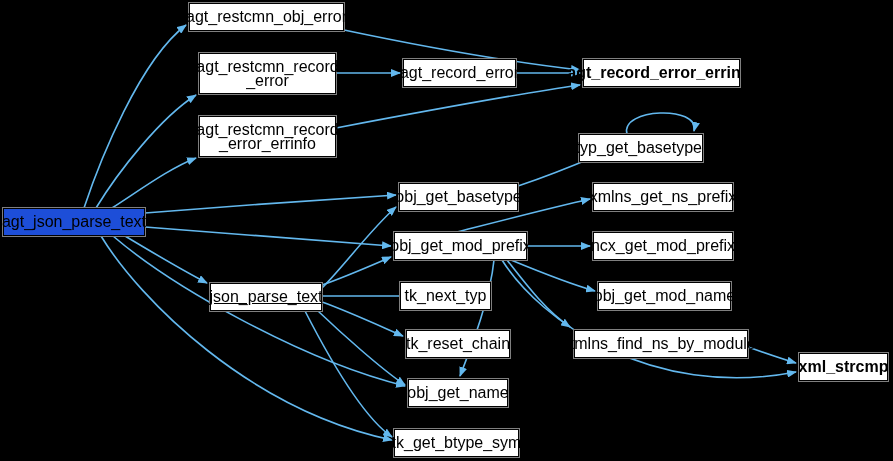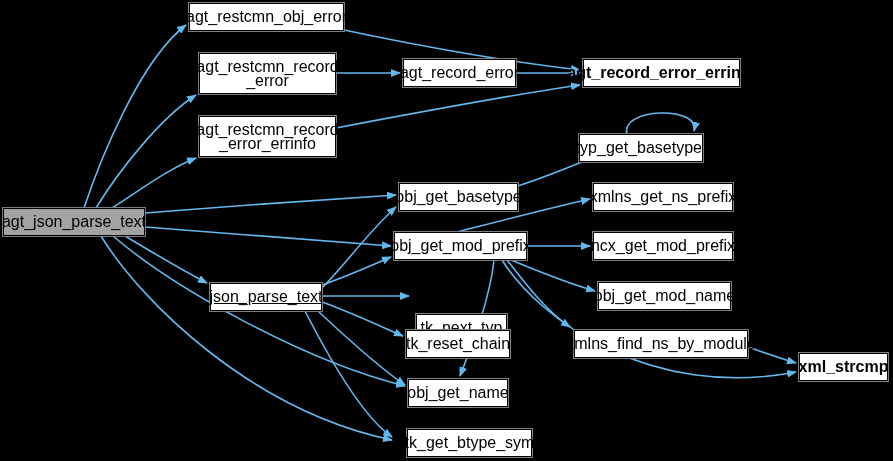--- a/index.html
+++ b/index.html
@@ -21,21 +21,21 @@
     align-items:center;
     justify-content:center;
     text-align:center;
     color:#000000;
     font-size:16px;
     line-height:14px;
     letter-spacing:0px;
     white-space:pre-line;
     cursor:default;
   }
-  .node.highlight{ background:#a3a3a3; }
+  .node.highlight{ background:#1d4ed8; }
 </style>
 </head>
 <body>
 
 <div id="canvas">
   <svg id="edges" viewBox="0 0 893 461" xmlns="http://www.w3.org/2000/svg">
     <defs>
       <marker id="ah" markerWidth="10" markerHeight="8" refX="9" refY="4" orient="auto" markerUnits="userSpaceOnUse">
         <path d="M0,0 L10,4 L0,8 z" fill="#63b8ee"></path>
       </marker>
@@ -78,21 +78,21 @@
       <div class="node" style="left: 199px; top: 116px; width: 137px; height: 41px;"><span>agt_restcmn_record
 _error_errinfo</span></div>
       <div class="node" style="left: 403px; top: 59px; width: 113px; height: 28px;"><span>agt_record_error</span></div>
       <div class="node" style="left: 583px; top: 59px; width: 157px; height: 28px; font-weight: bold;"><span>agt_record_error_errinfo</span></div>
       <div class="node" style="left: 579px; top: 134px; width: 124px; height: 28px; justify-content: flex-end;"><span>typ_get_basetype</span></div>
       <div class="node" style="left: 399px; top: 183px; width: 119px; height: 28px;"><span>obj_get_basetype</span></div>
       <div class="node" style="left: 593px; top: 183px; width: 140px; height: 28px; text-align: right;"><span>xmlns_get_ns_prefix</span></div>
       <div class="node" style="left: 394px; top: 232px; width: 133px; height: 28px;"><span>obj_get_mod_prefix</span></div>
       <div class="node" style="left: 593px; top: 232px; width: 140px; height: 28px;"><span>ncx_get_mod_prefix</span></div>
       <div class="node" style="left: 210px; top: 283px; width: 112px; height: 28px; text-decoration: underline;"><span>json_parse_text</span></div>
-      <div class="node" style="left: 416px; top: 282px; width: 91px; height: 28px; margin-top: 32px;"><span>tk_next_typ</span></div>
+      <div class="node" style="left: 400px; top: 282px; width: 91px; height: 28px;"><span>tk_next_typ</span></div>
       <div class="node" style="left: 598px; top: 282px; width: 133px; height: 28px;"><span>obj_get_mod_name</span></div>
       <div class="node" style="left: 406px; top: 330px; width: 104px; height: 28px;"><span>tk_reset_chain</span></div>
       <div class="node" style="left: 574px; top: 330px; width: 174px; height: 28px;"><span>xmlns_find_ns_by_module</span></div>
       <div class="node" style="left: 408px; top: 379px; width: 100px; height: 28px;"><span>obj_get_name</span></div>
       <div class="node" style="left: 799px; top: 353px; width: 89px; height: 28px; font-weight: bold;"><span>xml_strcmp</span></div>
-      <div class="node" style="left: 407px; top: 429px; width: 125px; height: 28px;"><span>tk_get_btype_sym</span></div>
+      <div class="node" style="left: 394px; top: 429px; width: 125px; height: 28px;"><span>tk_get_btype_sym</span></div>
     </div>
 </div>
 
 </body></html>

